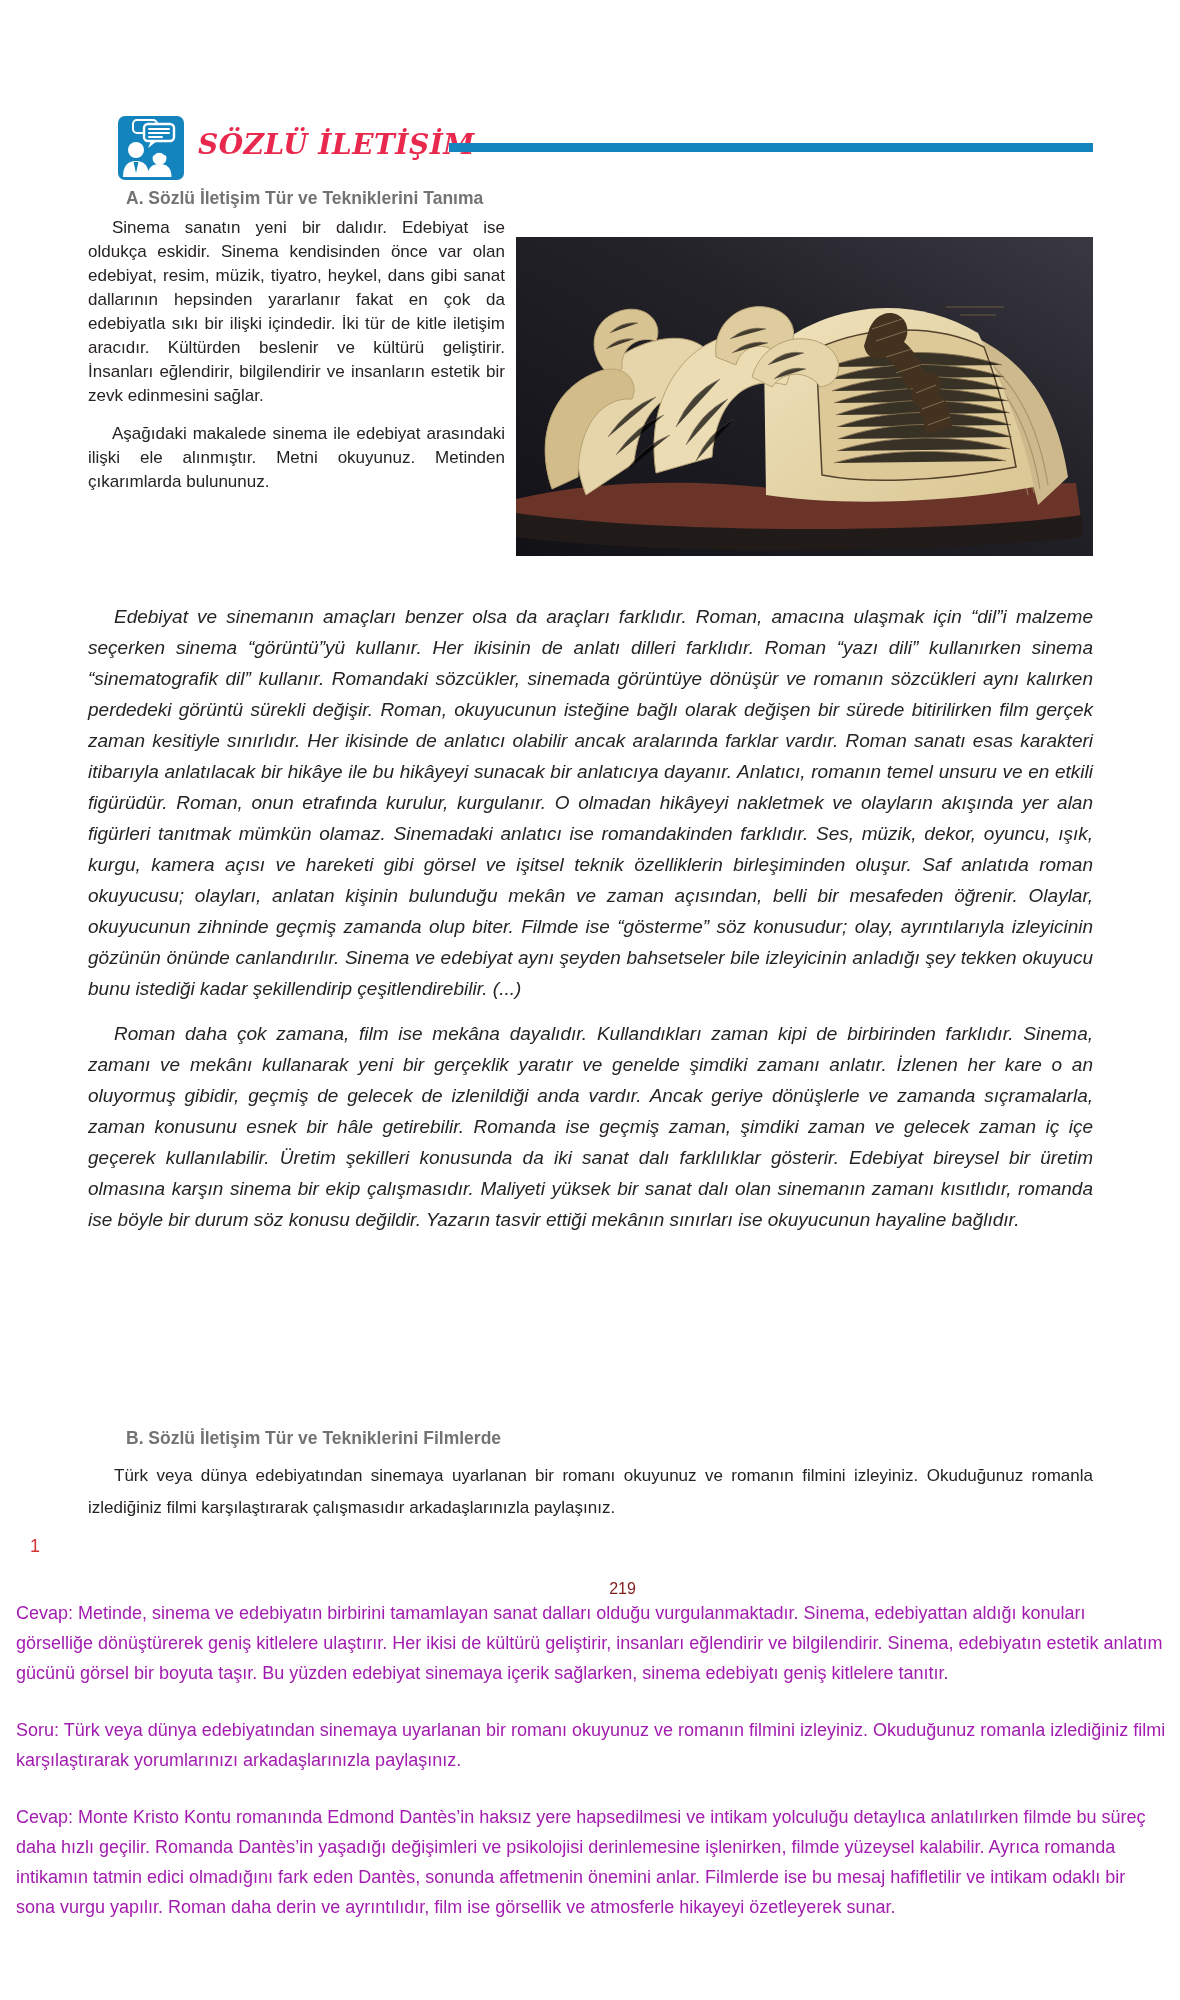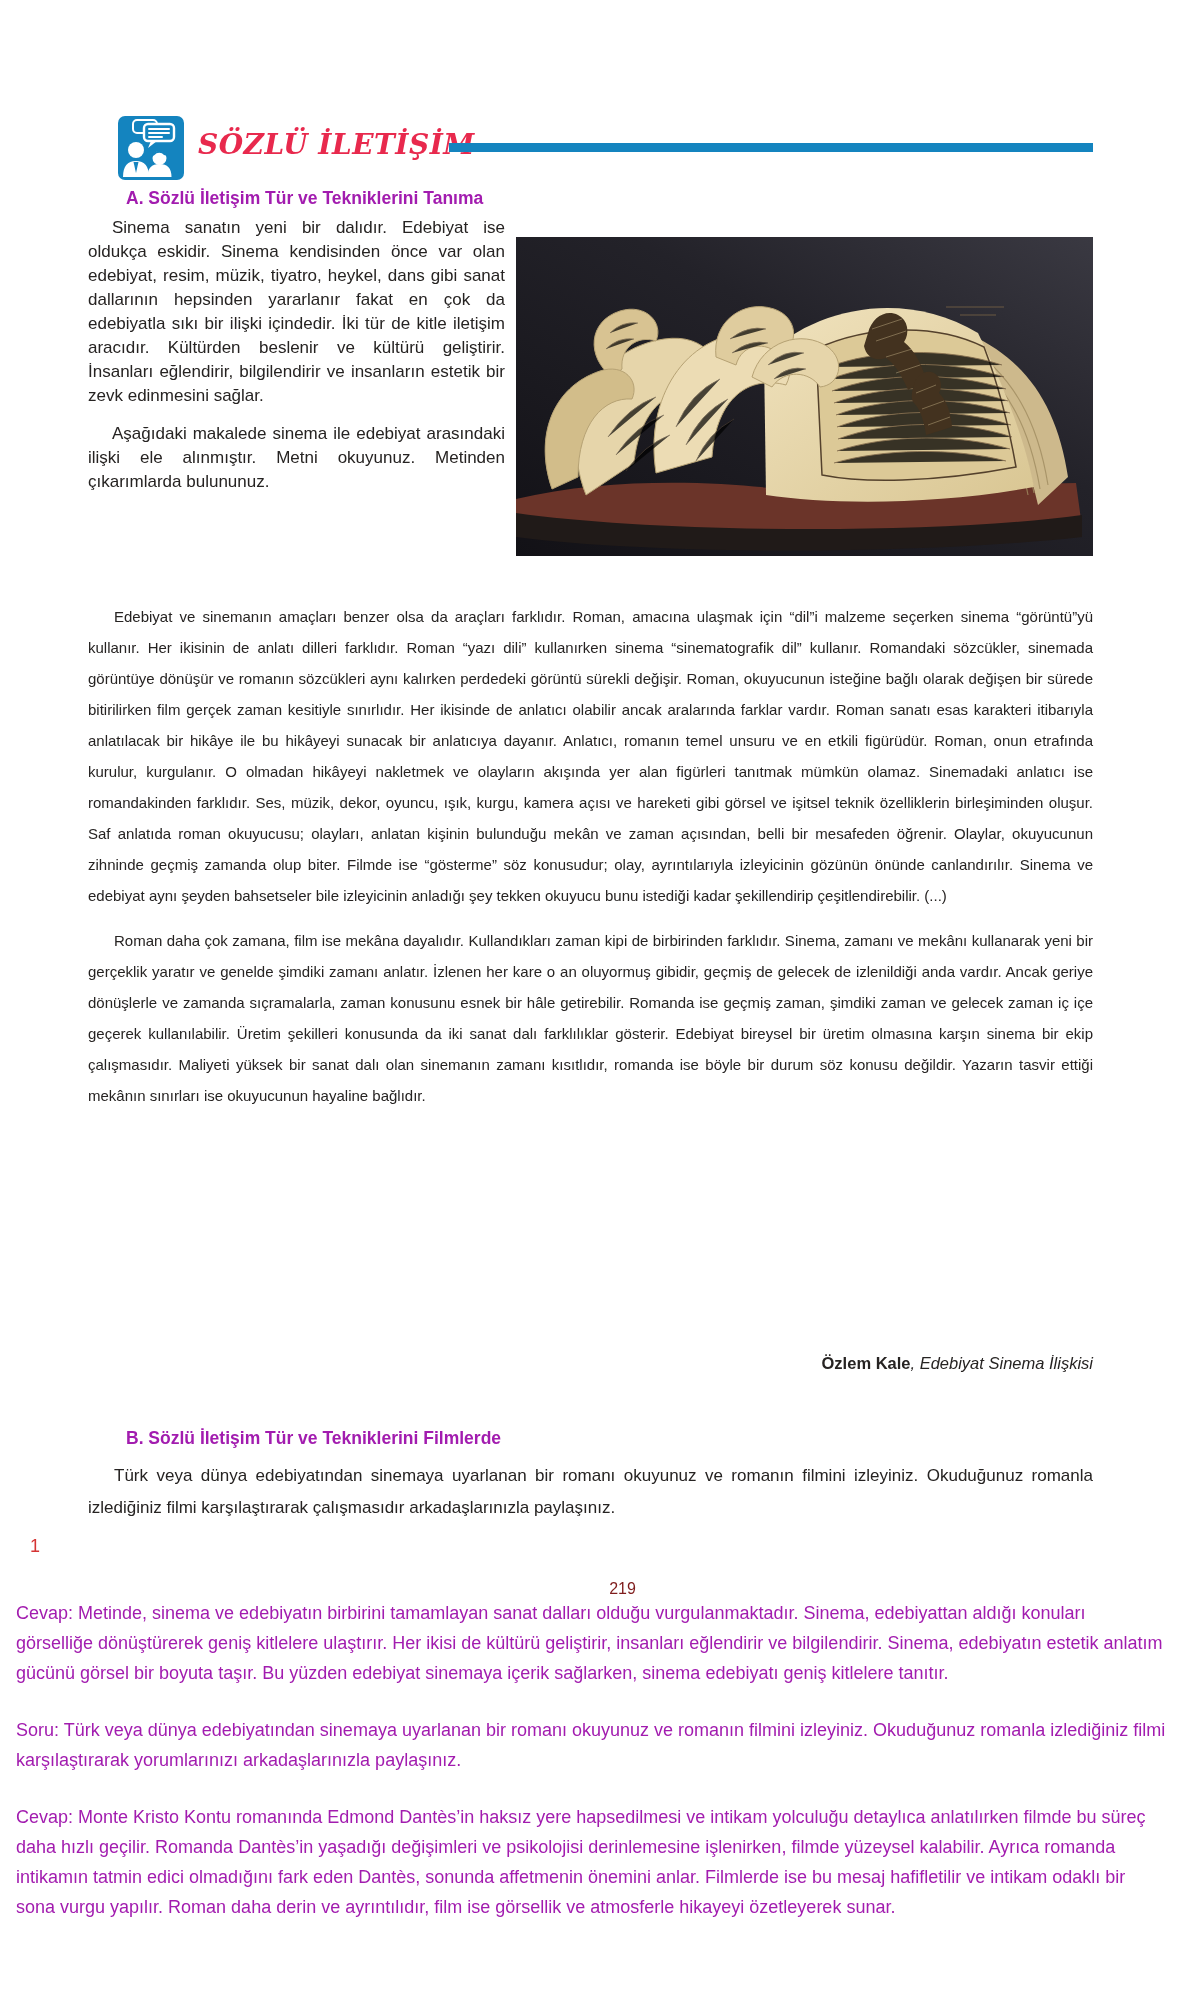--- a/index.html
+++ b/index.html
@@ -10,34 +10,34 @@
   
   .icon-box{position:absolute;left:118px;top:116px;width:66px;height:64px;}
   .brand-title{
     position:absolute;left:198px;top:128px;width:300px;
     font-family:"DejaVu Serif",serif;font-style:italic;font-weight:bold;
     font-size:28px;letter-spacing:.5px;color:#e8294d;white-space:nowrap;
   }
   .header-rule{position:absolute;left:449px;top:143px;width:644px;height:9px;background:#1484bf;}
   
   .sec-heading{
-    position:absolute;left:126px;font-weight:bold;font-size:17.5px;color:#a21caf;white-space:nowrap;
+    position:absolute;left:126px;font-weight:bold;font-size:17.5px;color:#737373;white-space:nowrap;
   }
   .sec-a{top:188px;}
   .sec-b{top:1428px;}
   
   .left-col{position:absolute;left:88px;top:216px;width:417px;}
   .left-col p{
     margin:0 0 14px 0;font-size:17px;line-height:24px;text-align:justify;text-indent:24px;
   }
   .photo{position:absolute;left:516px;top:237px;width:577px;height:319px;}
   .photo svg{display:block;width:100%;height:100%;}
   .article{position:absolute;left:88px;top:601px;width:1005px;}
   .article p{
-    margin:0 0 14px 0;font-size:15px;line-height:31px;
+    margin:0 0 14px 0;font-size:19px;line-height:31px;font-style:italic;
     text-align:justify;text-indent:26px;
   }
   .attribution{
     position:absolute;left:88px;top:1354px;width:1005px;text-align:right;font-size:16.5px;
   }
   .attribution .author{font-weight:bold;}
   .attribution .work{font-style:italic;}
   .para-b{
     position:absolute;left:88px;top:1460px;width:1005px;
     font-size:17px;line-height:32px;text-align:justify;text-indent:26px;
@@ -155,23 +155,20 @@
         <path d="M430 70 h58 M444 78 h36"></path>
       </g>
     </svg>
   </div>
 
   <div class="article">
     <p>Edebiyat ve sinemanın amaçları benzer olsa da araçları farklıdır. Roman, amacına ulaşmak için “dil”i malzeme seçerken sinema “görüntü”yü kullanır. Her ikisinin de anlatı dilleri farklıdır. Roman “yazı dili” kullanırken sinema “sinematografik dil” kullanır. Romandaki sözcükler, sinemada görüntüye dönüşür ve romanın sözcükleri aynı kalırken perdedeki görüntü sürekli değişir. Roman, okuyucunun isteğine bağlı olarak değişen bir sürede bitirilirken film gerçek zaman kesitiyle sınırlıdır. Her ikisinde de anlatıcı olabilir ancak aralarında farklar vardır. Roman sanatı esas karakteri itibarıyla anlatılacak bir hikâye ile bu hikâyeyi sunacak bir anlatıcıya dayanır. Anlatıcı, romanın temel unsuru ve en etkili figürüdür. Roman, onun etrafında kurulur, kurgulanır. O olmadan hikâyeyi nakletmek ve olayların akışında yer alan figürleri tanıtmak mümkün olamaz. Sinemadaki anlatıcı ise romandakinden farklıdır. Ses, müzik, dekor, oyuncu, ışık, kurgu, kamera açısı ve hareketi gibi görsel ve işitsel teknik özelliklerin birleşiminden oluşur. Saf anlatıda roman okuyucusu; olayları, anlatan kişinin bulunduğu mekân ve zaman açısından, belli bir mesafeden öğrenir. Olaylar, okuyucunun zihninde geçmiş zamanda olup biter. Filmde ise “gösterme” söz konusudur; olay, ayrıntılarıyla izleyicinin gözünün önünde canlandırılır. Sinema ve edebiyat aynı şeyden bahsetseler bile izleyicinin anladığı şey tekken okuyucu bunu istediği kadar şekillendirip çeşitlendirebilir. (...)</p>
     <p>Roman daha çok zamana, film ise mekâna dayalıdır. Kullandıkları zaman kipi de birbirinden farklıdır. Sinema, zamanı ve mekânı kullanarak yeni bir gerçeklik yaratır ve genelde şimdiki zamanı anlatır. İzlenen her kare o an oluyormuş gibidir, geçmiş de gelecek de izlenildiği anda vardır. Ancak geriye dönüşlerle ve zamanda sıçramalarla, zaman konusunu esnek bir hâle getirebilir. Romanda ise geçmiş zaman, şimdiki zaman ve gelecek zaman iç içe geçerek kullanılabilir. Üretim şekilleri konusunda da iki sanat dalı farklılıklar gösterir. Edebiyat bireysel bir üretim olmasına karşın sinema bir ekip çalışmasıdır. Maliyeti yüksek bir sanat dalı olan sinemanın zamanı kısıtlıdır, romanda ise böyle bir durum söz konusu değildir. Yazarın tasvir ettiği mekânın sınırları ise okuyucunun hayaline bağlıdır.</p>
   </div>
 
-  <div class="attribution">
-    <span class="author">Özlem Kale</span><span class="work">, Edebiyat Sinema İlişkisi</span>
-  </div>
 
   <div class="sec-heading sec-b">B. Sözlü İletişim Tür ve Tekniklerini Filmlerde</div>
   <div class="para-b">Türk veya dünya edebiyatından sinemaya uyarlanan bir romanı okuyunuz ve romanın filmini izleyiniz. Okuduğunuz romanla izlediğiniz filmi karşılaştırarak çalışmasıdır arkadaşlarınızla paylaşınız.</div>
 
   <div class="margin-number">1</div>
   <div class="page-number">219</div>
 
   <div class="answers">
     <p>Cevap: Metinde, sinema ve edebiyatın birbirini tamamlayan sanat dalları olduğu vurgulanmaktadır. Sinema, edebiyattan aldığı konuları görselliğe dönüştürerek geniş kitlelere ulaştırır. Her ikisi de kültürü geliştirir, insanları eğlendirir ve bilgilendirir. Sinema, edebiyatın estetik anlatım gücünü görsel bir boyuta taşır. Bu yüzden edebiyat sinemaya içerik sağlarken, sinema edebiyatı geniş kitlelere tanıtır.</p>
     <p>Soru: Türk veya dünya edebiyatından sinemaya uyarlanan bir romanı okuyunuz ve romanın filmini izleyiniz. Okuduğunuz romanla izlediğiniz filmi karşılaştırarak yorumlarınızı arkadaşlarınızla paylaşınız.</p>

